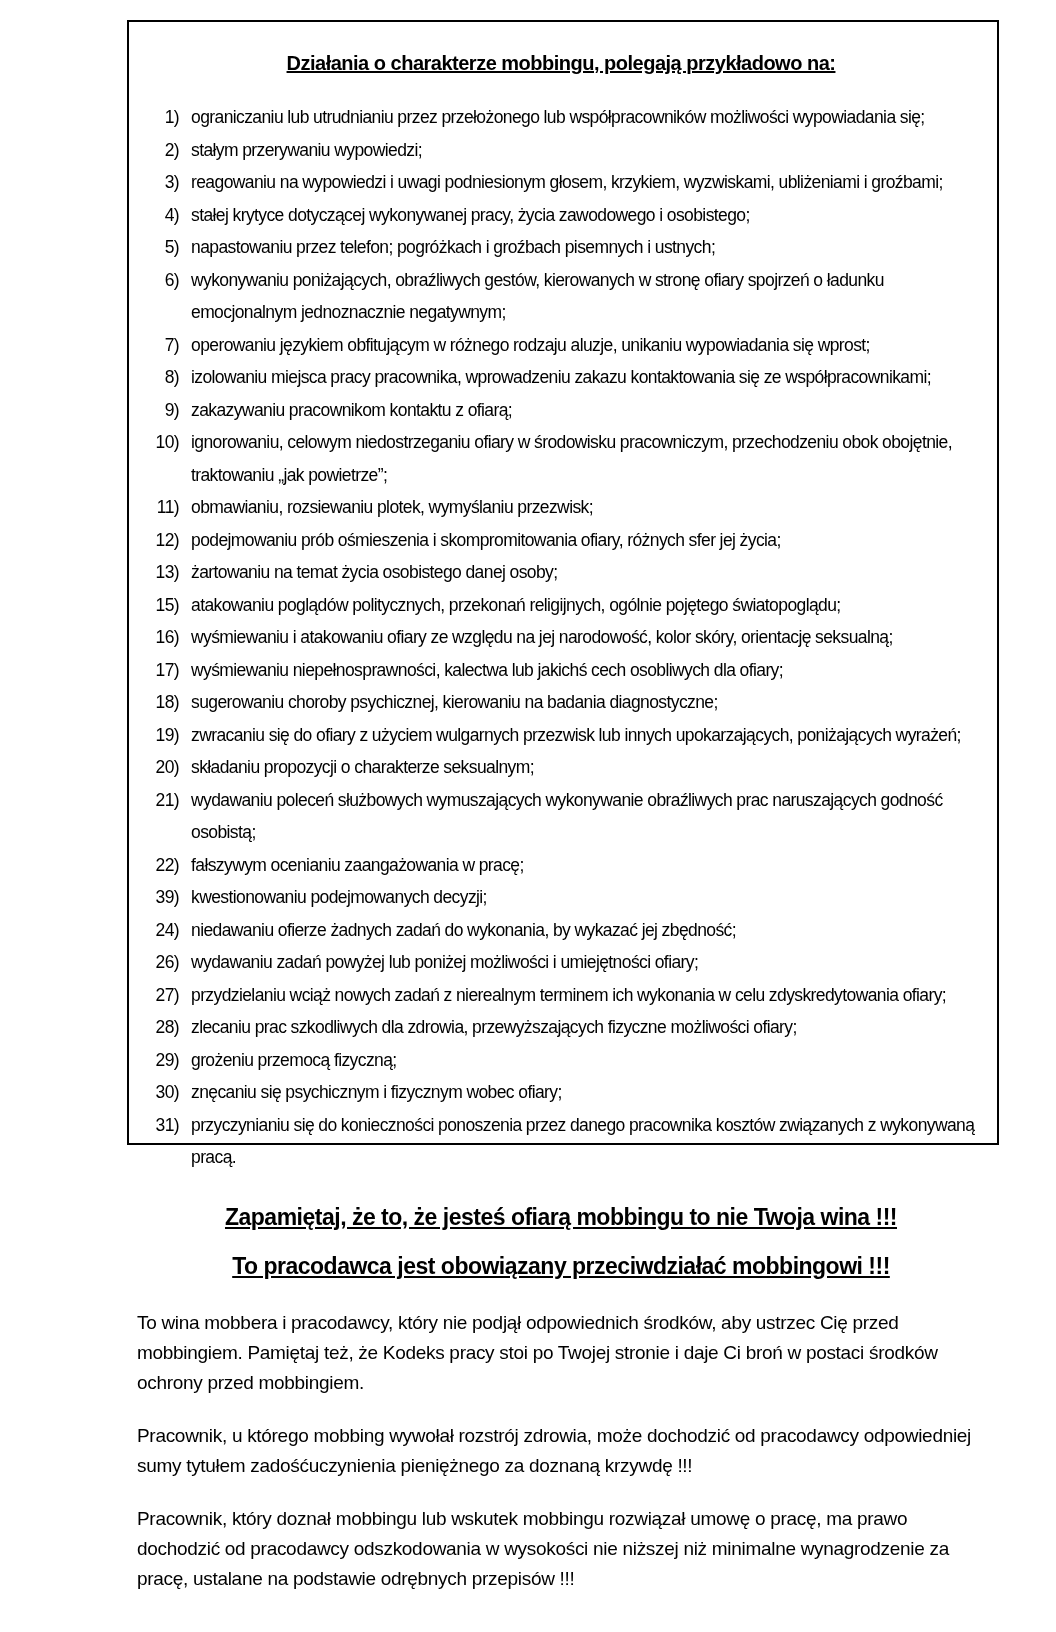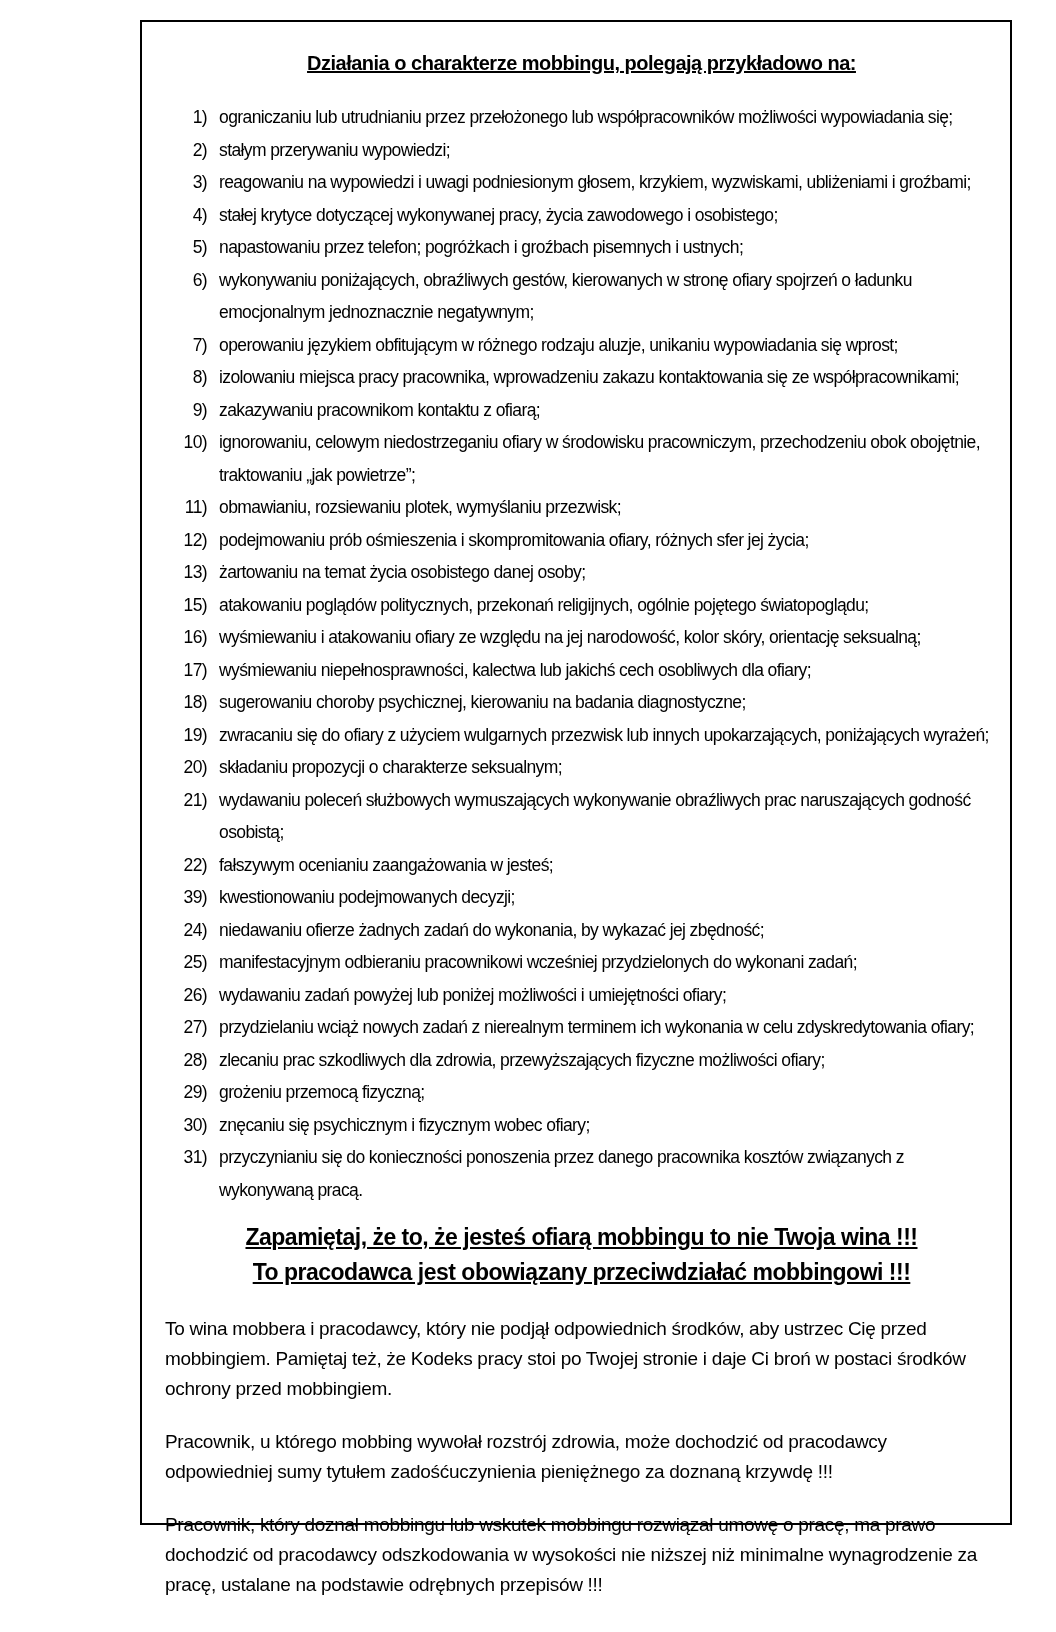--- a/index.html
+++ b/index.html
@@ -14,27 +14,27 @@
   }
   .page {
     position: relative;
     width: 1056px;
     height: 1632px;
     background: #ffffff;
     overflow: hidden;
   }
   .frame {
     position: absolute;
-    left: 140px;
+    left: 127px;
     top: 20px;
     width: 872px;
-    height: 1505px;
+    height: 1125px;
     border: 2px solid #000000;
     box-sizing: border-box;
-    padding: 14px 10px 0 21px;
+    padding: 14px 10px 0 6px;
   }
   .doc-title {
     margin: 16px 0 0 0;
     text-align: center;
     font-size: 20px;
     font-weight: bold;
     letter-spacing: -0.5px;
     text-decoration: underline;
     font-stretch: condensed;
   }
@@ -62,22 +62,22 @@
   }
   .emphasis {
     text-align: center;
     font-weight: bold;
     text-decoration: underline;
     font-size: 23px;
     letter-spacing: -0.5px;
     font-stretch: condensed;
     margin: 0;
   }
-  .emphasis.first { margin-top: 18px; }
-  .emphasis.second { margin-top: 8px; }
+  .emphasis.first { margin-top: 30px; }
+  .emphasis.second { margin-top: 22px; }
   .paragraphs {
     margin-top: 28px;
     padding: 0 2px;
   }
   .paragraphs p {
     margin: 0 0 23px 0;
     font-size: 19px;
     line-height: 30px;
     letter-spacing: -0.3px;
     font-stretch: condensed;
@@ -188,37 +188,33 @@
     <span class="txt">składaniu propozycji o charakterze seksualnym;</span>
   </li>
 
   <li>
     <span class="num">21)</span>
     <span class="txt">wydawaniu poleceń służbowych wymuszających wykonywanie obraźliwych prac naruszających godność osobistą;</span>
   </li>
 
   <li>
     <span class="num">22)</span>
-    <span class="txt">fałszywym ocenianiu zaangażowania w jesteś;</span>
+    <span class="txt">fałszywym ocenianiu zaangażowania w pracę;</span>
   </li>
 
   <li>
     <span class="num">39)</span>
     <span class="txt">kwestionowaniu podejmowanych decyzji;</span>
   </li>
 
   <li>
     <span class="num">24)</span>
     <span class="txt">niedawaniu ofierze żadnych zadań do wykonania,  by wykazać jej zbędność;</span>
   </li>
 
-  <li>
-    <span class="num">25)</span>
-    <span class="txt">manifestacyjnym odbieraniu pracownikowi wcześniej przydzielonych  do wykonani zadań;</span>
-  </li>
 
   <li>
     <span class="num">26)</span>
     <span class="txt">wydawaniu zadań powyżej lub poniżej możliwości i umiejętności ofiary;</span>
   </li>
 
   <li>
     <span class="num">27)</span>
     <span class="txt">przydzielaniu wciąż nowych zadań z nierealnym terminem ich wykonania w celu zdyskredytowania ofiary;</span>
   </li>

